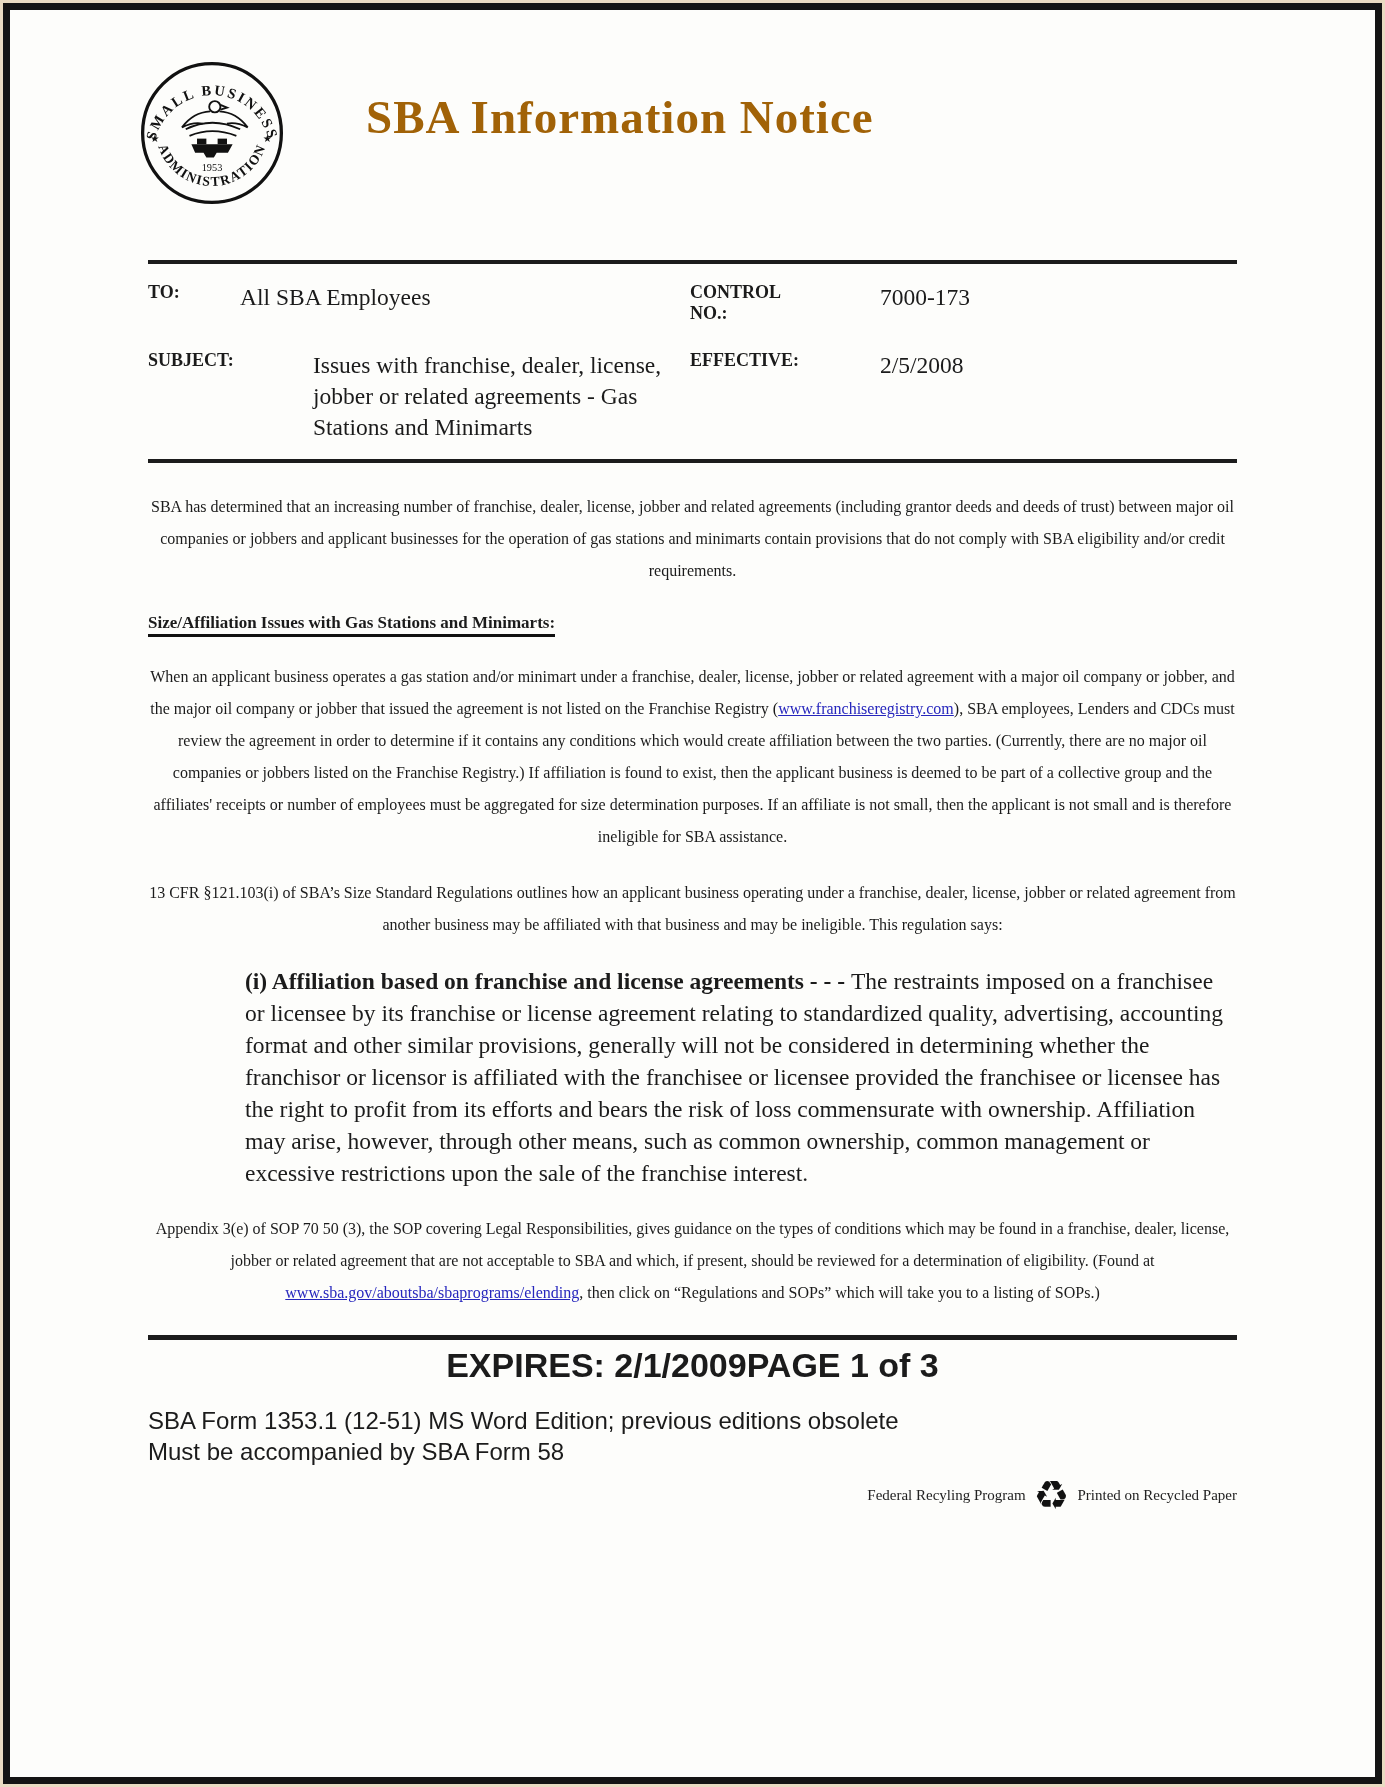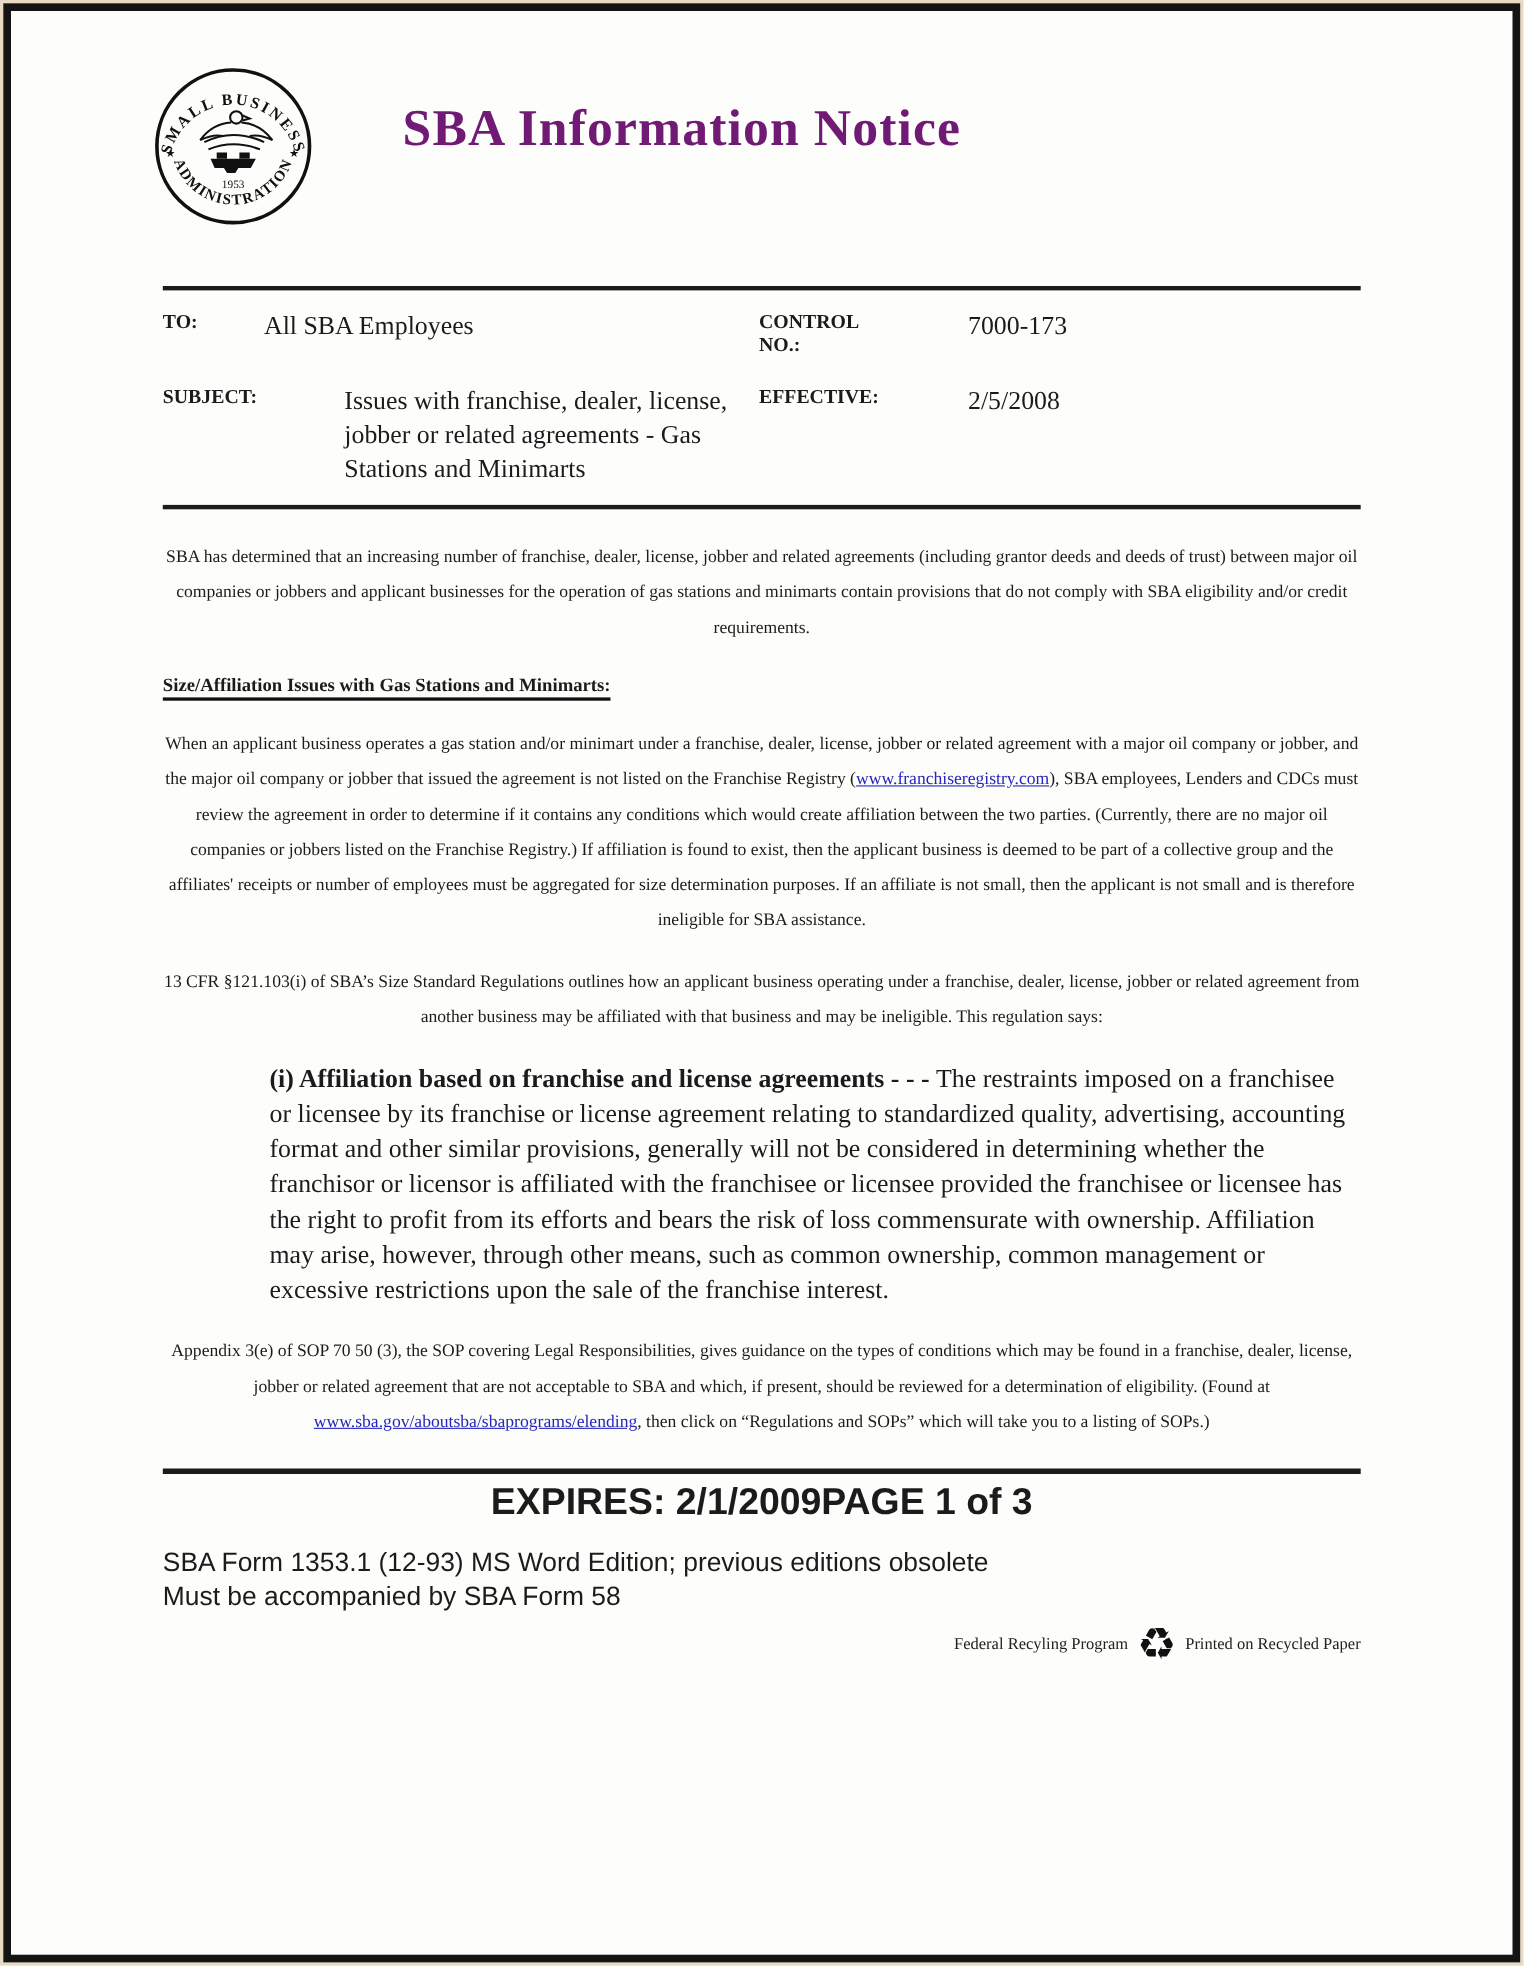--- a/index.html
+++ b/index.html
@@ -21,21 +21,21 @@
     position: absolute;
     left: 138px;
     right: 138px;
     top: 0;
   }
   
   .masthead { display: flex; align-items: flex-start; margin-top: 48px; }
   .seal { width: 152px; height: 150px; flex: 0 0 auto; margin-left: -12px; }
   .doc-title {
     font-size: 47px; font-weight: bold; letter-spacing: 1px;
-    margin-left: 78px; margin-top: 32px; color: #701a75;
+    margin-left: 78px; margin-top: 32px; color: #a16207;
   }
   .hrule { height: 4px; background: #1c1c1c; }
   .rule-top { margin-top: 52px; }
   .hdr-row { display: grid; font-size: 24px; }
   .row1 { grid-template-columns: 92px 450px 190px auto; margin-top: 18px; }
   .row2 { grid-template-columns: 165px 377px 190px auto; margin-top: 26px; padding-bottom: 16px; }
   .hdr-label { font-weight: bold; font-size: 18px; }
   .hdr-label .nb { display: block; }
   .hdr-value { font-size: 23.5px; line-height: 31px; }
   
@@ -149,21 +149,21 @@
     <p class="para"><span>Appendix 3(e) of SOP 70 50 (3), the SOP covering Legal Responsibilities, gives guidance on the types of conditions which may be found in a franchise, dealer, license, jobber or related agreement that are not acceptable to SBA and which, if present, should be reviewed for a determination of eligibility.  (Found at </span><a class="doc-link" href="#">www.sba.gov/aboutsba/sbaprograms/elending</a><span>, then click on “Regulations and SOPs” which will take you to a listing of SOPs.)</span></p>
 
     <div class="hrule rule-bottom"></div>
 
     <div class="footer-row">
       <div>EXPIRES: 2/1/2009</div>
       <div>PAGE 1 of 3</div>
     </div>
 
     <div class="form-note">
-      <div>SBA Form 1353.1 (12-93) MS Word Edition; previous editions obsolete</div>
+      <div>SBA Form 1353.1 (12-51) MS Word Edition; previous editions obsolete</div>
       <div>Must be accompanied by SBA Form 58</div>
     </div>
 
     <div class="recycle-row">
       <span>Federal Recyling Program</span>
       <span class="recycle-glyph">♻</span>
       <span>Printed on Recycled Paper</span>
     </div>
 
   </div>

